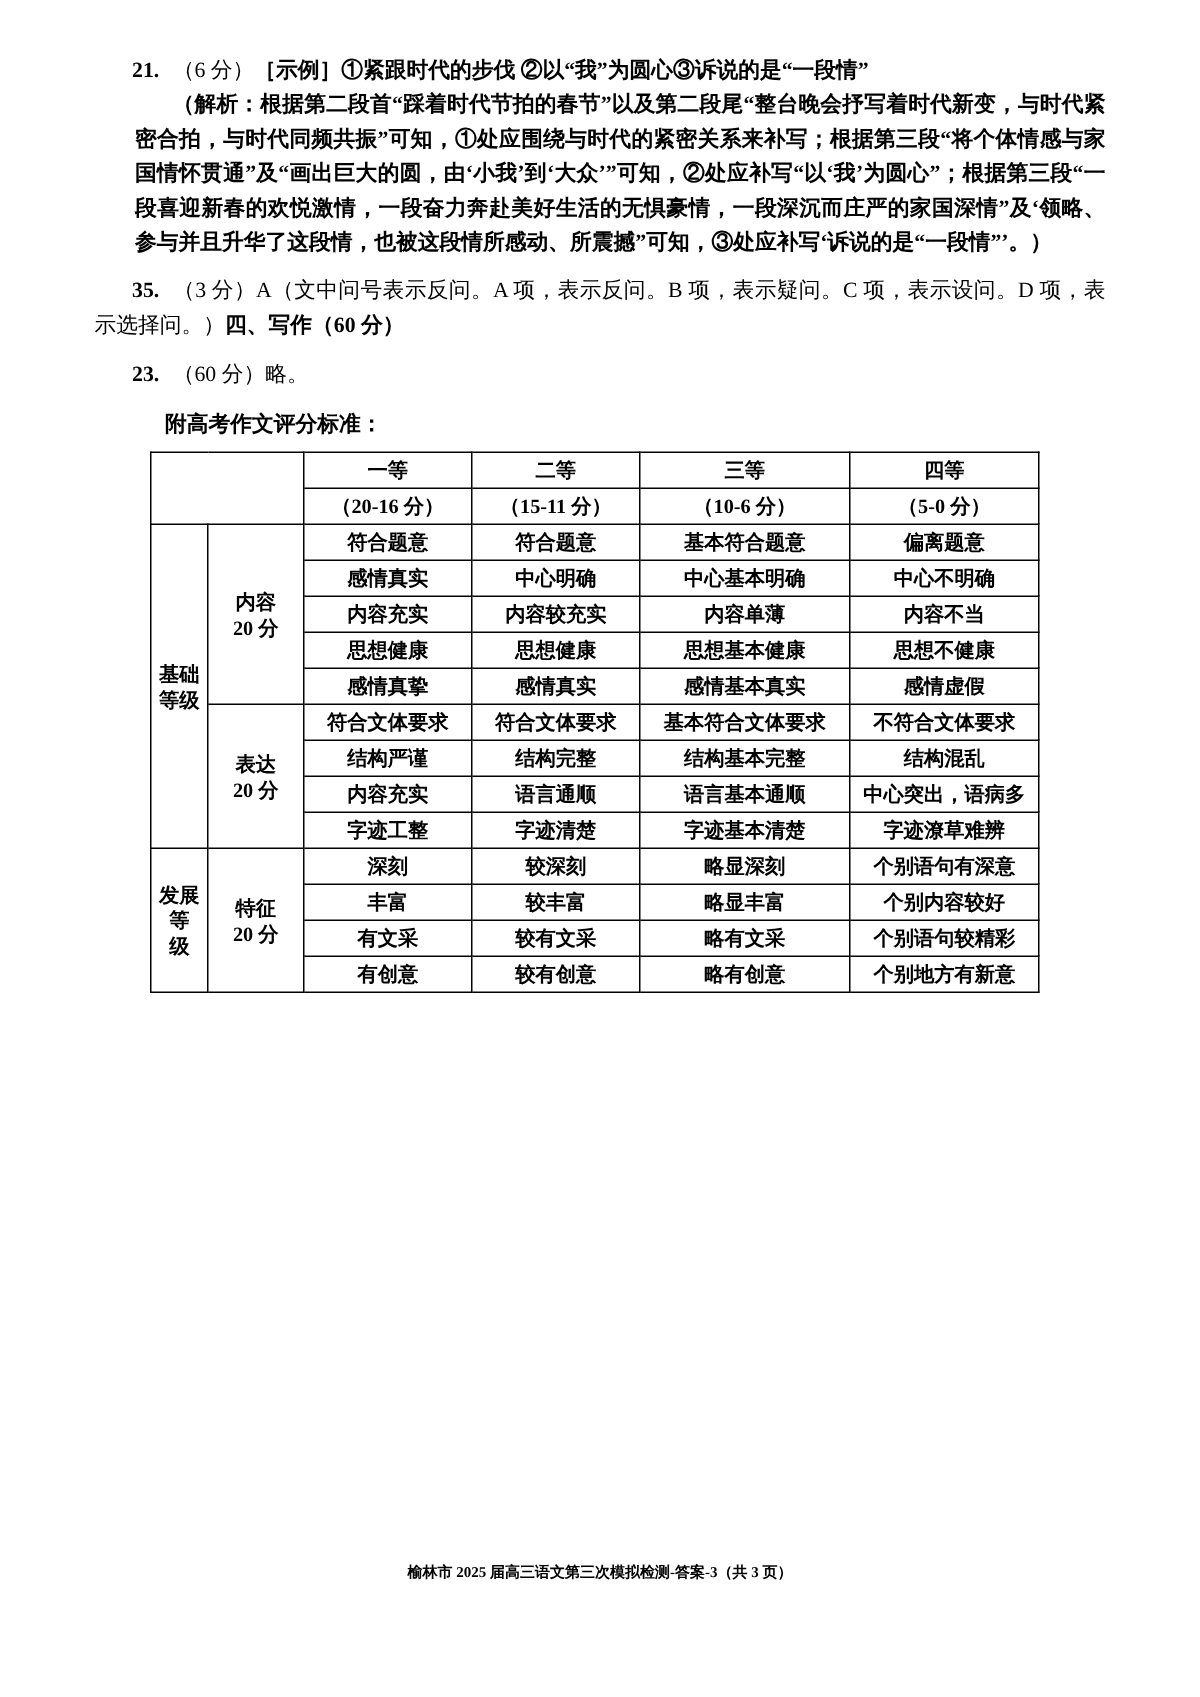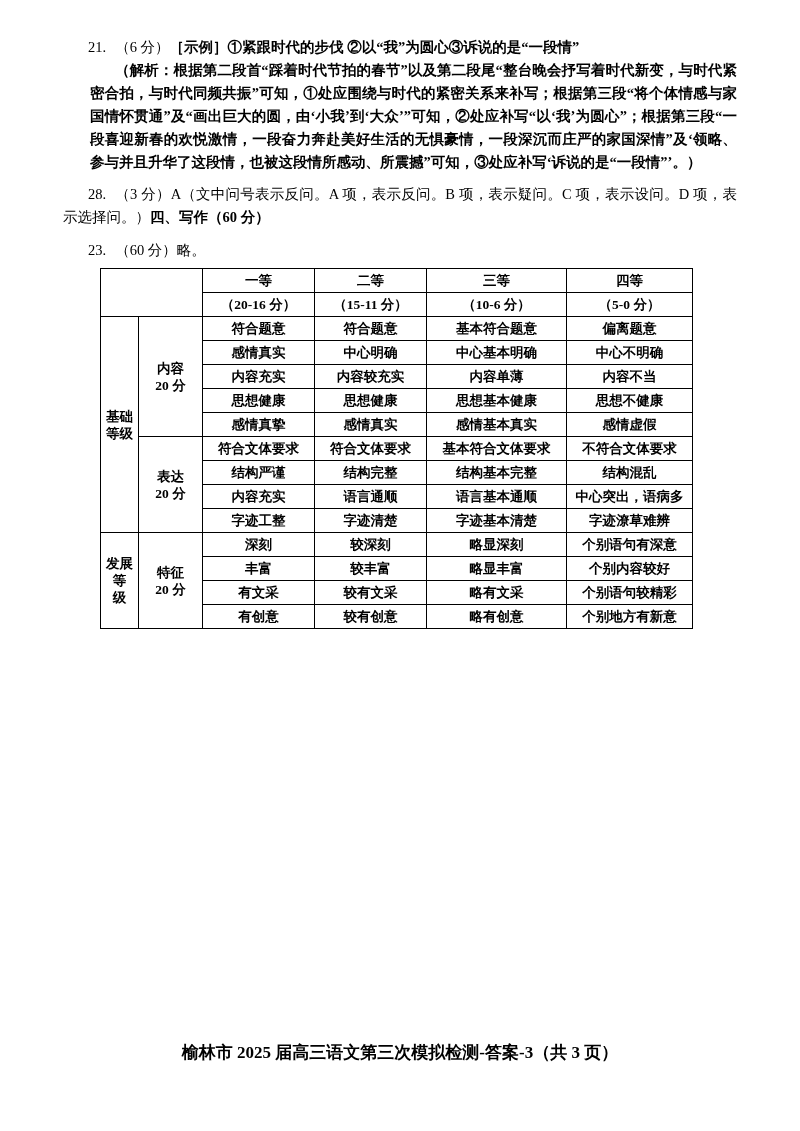--- a/index.html
+++ b/index.html
@@ -6,21 +6,21 @@
   html, body { width: 800px; height: 1131px; }
   body {
     background: #ffffff;
     color: #000000;
     font-family: "Liberation Serif", "DejaVu Serif", serif;
     position: relative;
     overflow: hidden;
   }
   .content { padding: 36px 63px 0 63px; font-size: 14.5px; line-height: 23px; }
   .bold { font-weight: bold; }
-  .qnum { font-weight: normal; margin-right: 9px; margin-top: 11px; }
+  .qnum { font-weight: bold; margin-right: 9px; margin-top: 11px; }
   .q-first { text-indent: 25px; text-align: justify; }
   .analysis {
     margin-left: 27px;
     text-indent: 25px;
     text-align: justify;
     font-weight: bold;
   }
   .scoring { margin-left: 27px; text-indent: 13px; white-space: nowrap; margin-top: 3px; }
   .q22 { margin-top: 9px; }
   .q23 { margin-top: 10px; }
@@ -43,37 +43,38 @@
   }
   .rubric th { height: 22px; }
   .rubric .level-cell, .rubric .section-cell { white-space: pre-line; }
   .footer {
     position: absolute;
     top: 1041px;
     left: 0;
     width: 100%;
     text-align: center;
     font-weight: bold;
-    font-size: 17px;
+    font-size: 10px;
   }
 </style>
 </head>
 <body>
 
 <div class="content">
 
   <p class="q-first"><span class="qnum">21.</span><span>（6 分）</span><span class="bold">［示例］①紧跟时代的步伐 ②以“我”为圆心③诉说的是“一段情”</span></p>
 
   <p class="analysis">（解析：根据第二段首“踩着时代节拍的春节”以及第二段尾“整台晚会抒写着时代新变，与时代紧密合拍，与时代同频共振”可知，①处应围绕与时代的紧密关系来补写；根据第三段“将个体情感与家国情怀贯通”及“画出巨大的圆，由‘小我’到‘大众’”可知，②处应补写“以‘我’为圆心”；根据第三段“一段喜迎新春的欢悦激情，一段奋力奔赴美好生活的无惧豪情，一段深沉而庄严的家国深情”及‘领略、参与并且升华了这段情，也被这段情所感动、所震撼”可知，③处应补写‘诉说的是“一段情”’。）</p>
 
 
-  <p class="q-first q22"><span class="qnum">28.</span><span>（3 分）A（文中问号表示反问。A 项，表示反问。B 项，表示疑问。C 项，表示设问。D 项，表示选择问。）</span><span class="bold">四、写作（60 分）</span></p>
+  <p class="q-first q22"><span class="qnum">35.</span><span>（3 分）A（文中问号表示反问。A 项，表示反问。B 项，表示疑问。C 项，表示设问。D 项，表示选择问。）</span><span class="bold">四、写作（60 分）</span></p>
 
   <p class="q-first q23"><span class="qnum">23.</span><span>（60 分）略。</span></p>
 
+  <p class="caption">附高考作文评分标准：</p>
 
   <table class="rubric">
     <colgroup>
       <col style="width:38px">
       <col style="width:64px">
       <col style="width:112px">
       <col style="width:112px">
       <col style="width:140px">
       <col style="width:126px">
     </colgroup>

